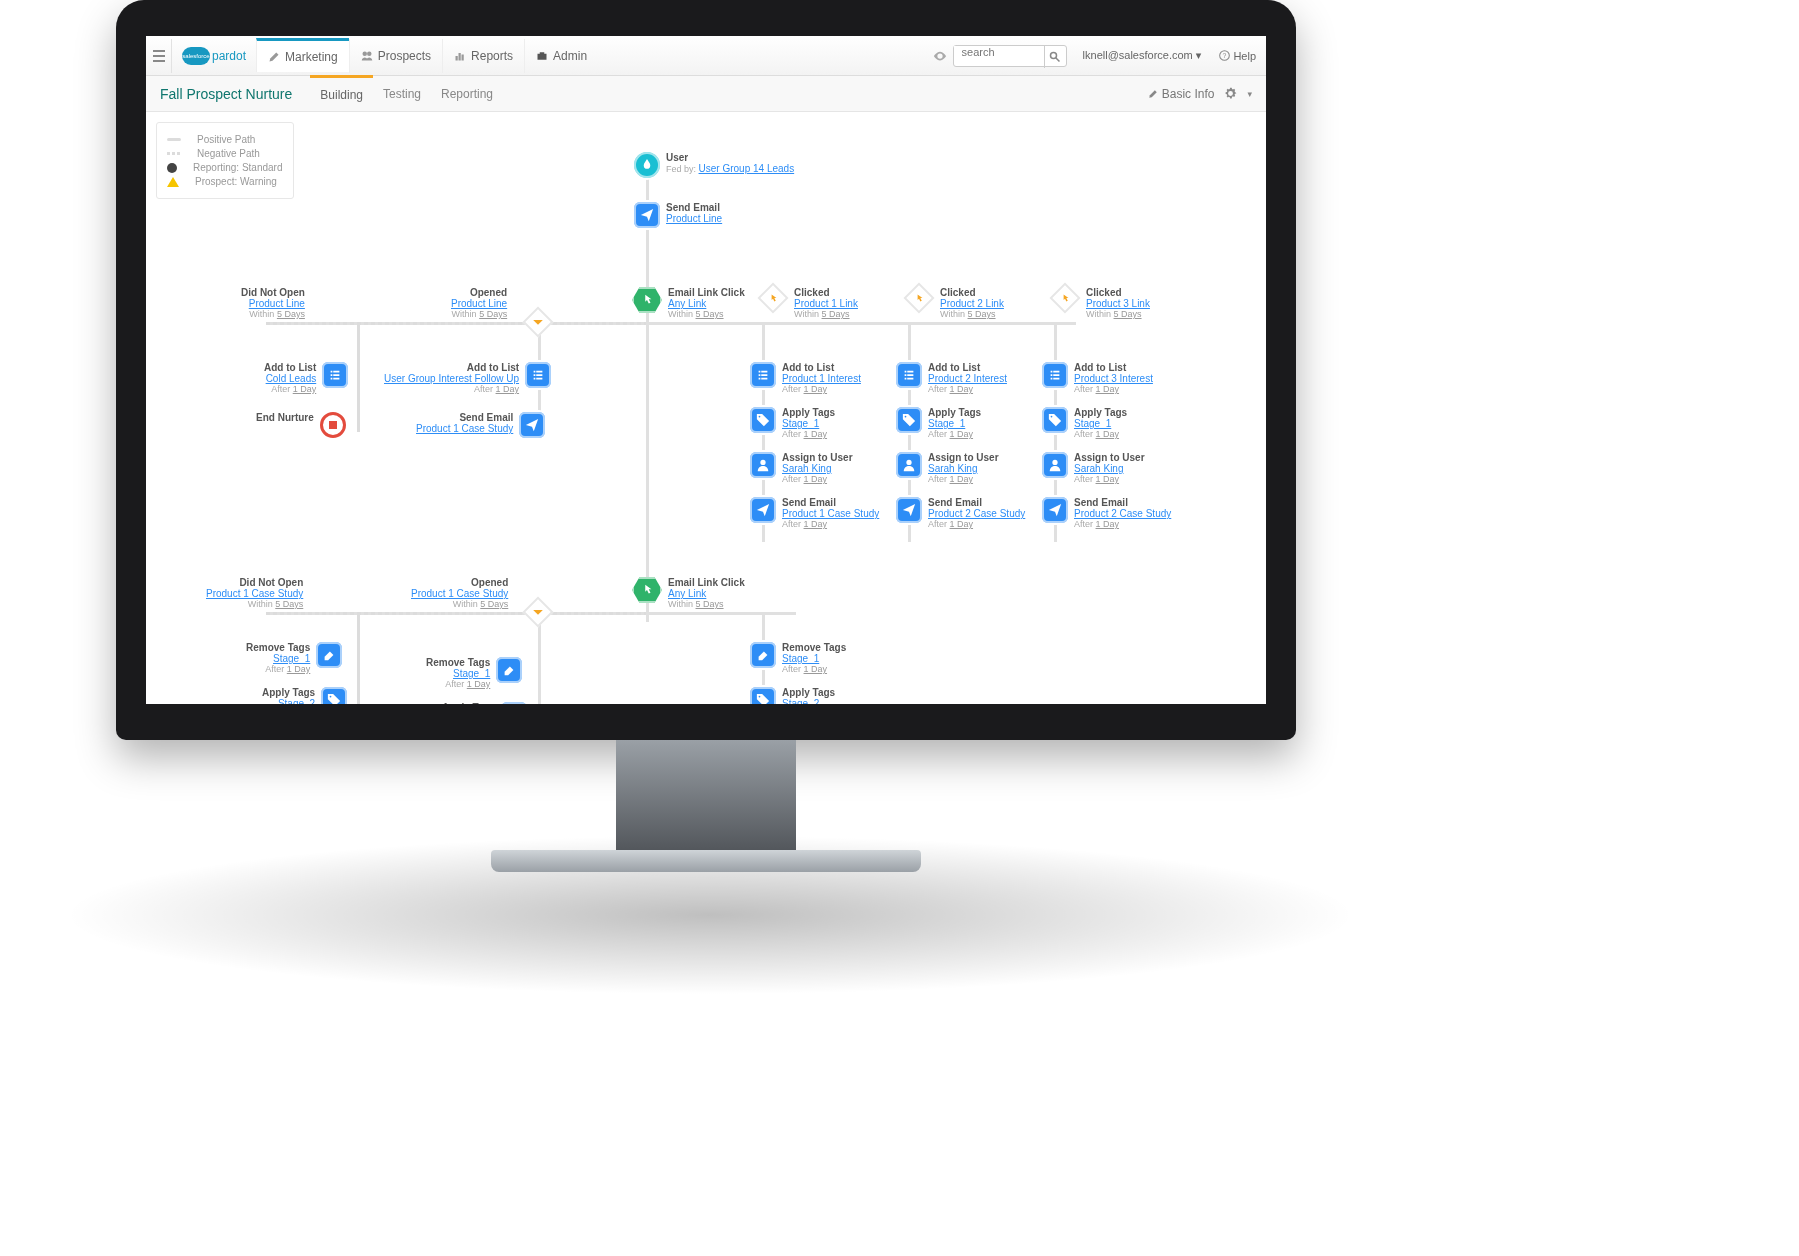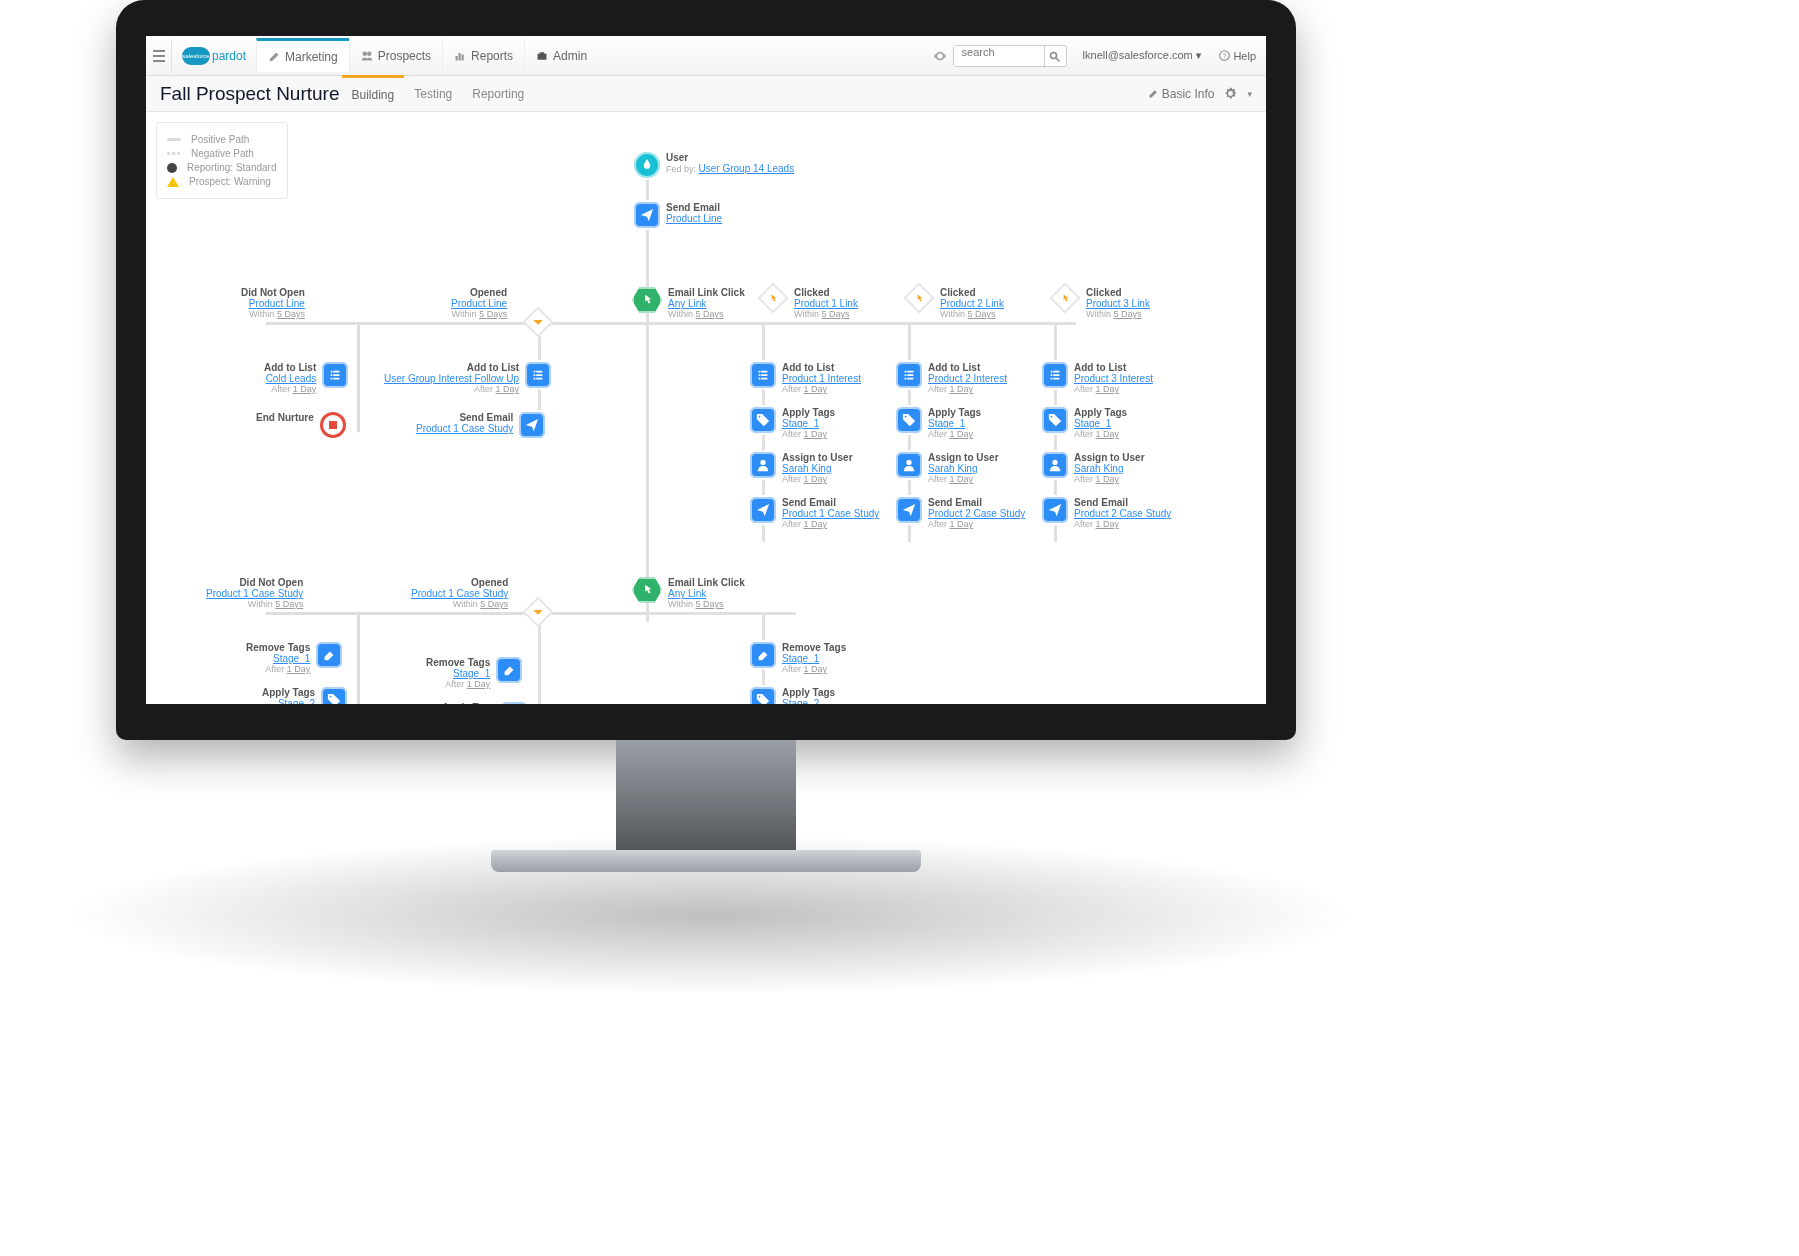--- a/index.html
+++ b/index.html
@@ -22,30 +22,30 @@
 .nav-item.active{background:#fff;border-top:3px solid #1798c1;margin-top:-1px}
 .spacer{flex:1}
 .search-wrap{display:flex;align-items:flex-start;border:1px solid #ccc;border-radius:3px;background:#fff;height:22px;margin-right:8px}
 .search-wrap input{border:none;outline:none;padding:0 8px;font-size:11px;width:90px;color:#888}
 .search-btn{width:22px;height:22px;border-left:1px solid #ccc;display:flex;align-items:center;justify-content:center}
 .user{padding:0 8px;color:#666;font-size:11px}
 .help{padding:0 10px;color:#666;font-size:11px;display:flex;align-items:flex-start;gap:3px}
 
 
 .subhead{height:36px;background:#f8f8f8;border-bottom:1px solid #e5e5e5;display:flex;align-items:center;padding:0 14px;font-size:12px;color:#888}
-.page-title{font-size:19px;color:#0f172a;margin-right:2px}
+.page-title{font-size:14px;color:#0f766e;margin-right:18px}
 .tab{padding:0 10px;height:36px;display:flex;align-items:center;cursor:pointer}
 .tab.active{color:#666;border-top:3px solid #f5a623;margin-top:-1px}
 .subhead .right{margin-left:auto;display:flex;align-items:center;gap:10px}
 .basic-info{display:flex;align-items:center;gap:4px;color:#777;cursor:pointer}
 
 
 .canvas{position:relative;width:100%;height:calc(100% - 70px);background:#fff;overflow:hidden}
 .legend{position:absolute;top:10px;left:10px;border:1px solid #e7e7e7;border-radius:3px;padding:8px 10px;font-size:10px;color:#999;background:#fff}
-.legend .row{display:flex;align-items:center;gap:10px;margin:3px 0}
+.legend .row{display:flex;align-items:center;gap:16px;margin:3px 0}
 .lg-solid{width:14px;height:3px;background:#dcdcdc;border-radius:2px}
 .lg-dash{width:14px;height:3px;background:repeating-linear-gradient(90deg,#dcdcdc 0 3px,transparent 3px 5px)}
 .lg-dot{width:10px;height:10px;background:#444;border-radius:50%}
 .lg-tri{width:0;height:0;border-left:6px solid transparent;border-right:6px solid transparent;border-bottom:10px solid #f6c500}
 
 
 .node{position:absolute;display:flex;align-items:flex-start;gap:6px;font-size:10px}
 .node.rtl{flex-direction:row-reverse;text-align:right}
 .icon{width:26px;height:26px;border-radius:6px;display:flex;align-items:center;justify-content:center;flex-shrink:0;box-shadow:inset 0 0 0 2px rgba(255,255,255,.6),0 0 0 2px #fff}
 .icon.blue{background:#2d8df6}

